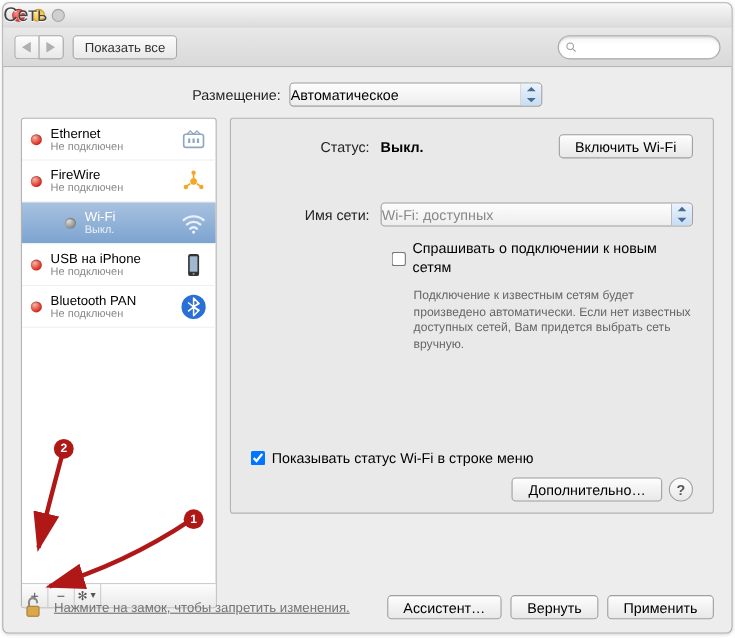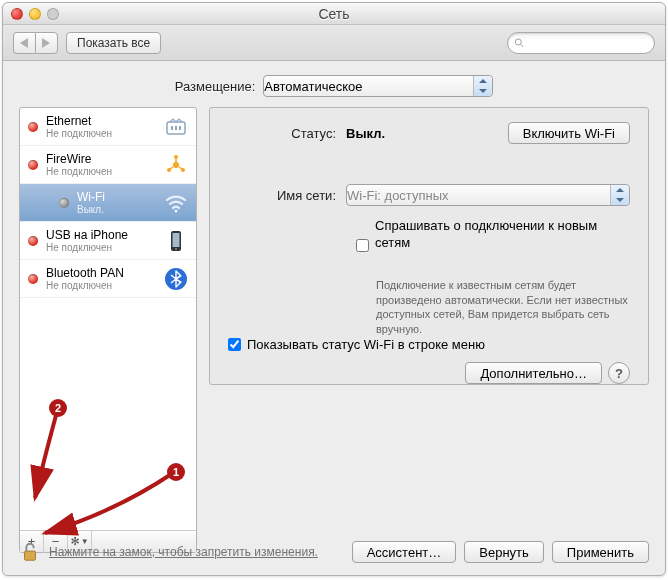--- a/index.html
+++ b/index.html
@@ -4,21 +4,21 @@
 <style>
 * { box-sizing: border-box; margin: 0; padding: 0; }
 body { font-family: "Lucida Grande", "Helvetica Neue", Arial, sans-serif; font-size: 13px; background: #fff; width: 668px; height: 580px; overflow: hidden; }
 .window { border: 1px solid #b0b0b0; border-radius: 6px; background: #ededed; width: 664px; margin: 2px; height: 574px; box-shadow: 0 1px 3px rgba(0,0,0,0.15); position: relative; }
 .titlebar { height: 22px; background: linear-gradient(#f8f8f8,#dcdcdc); border-bottom: 1px solid #c0c0c0; border-radius: 6px 6px 0 0; display: flex; align-items: center; position: relative; }
 .traffic { display: flex; gap: 6px; margin-left: 8px; }
 .tl { width: 12px; height: 12px; border-radius: 50%; border: 1px solid rgba(0,0,0,0.2); }
 .tl.close { background: radial-gradient(circle at 30% 30%, #ff8a80, #e53935 70%); }
 .tl.min { background: radial-gradient(circle at 30% 30%, #ffe082, #fbc02d 70%); }
 .tl.dim { background: #cfcfcf; }
-.wtitle { position: absolute; left: 0; right: 0; text-align: center; font-size: 14px; color: #444; text-shadow: 0 1px 0 #fff; }
+.wtitle { position: absolute; left: 0; right: 0; text-align: left; font-size: 18px; color: #444; text-shadow: 0 1px 0 #fff; }
 .toolbar { height: 36px; background: linear-gradient(#e8e8e8,#d9d9d9); border-bottom: 1px solid #b8b8b8; display: flex; align-items: center; padding: 0 10px; gap: 8px; }
 .navseg { display: flex; }
 .btn { background: linear-gradient(#fcfcfc,#e8e8e8); border: 1px solid #a8a8a8; border-radius: 4px; height: 22px; padding: 0 10px; font-size: 12px; color: #333; box-shadow: 0 1px 0 #fff inset; display: inline-flex; align-items: center; cursor: default; }
 .btn.seg-l { border-radius: 4px 0 0 4px; border-right: none; padding: 0 6px; }
 .btn.seg-r { border-radius: 0 4px 4px 0; padding: 0 6px; }
 .btn.disabled { color: #aaa; }
 .searchwrap { margin-left: auto; display: flex; align-items: center; background: linear-gradient(#f4f4f4,#fff 40%); border: 1px solid #aaa; border-radius: 11px; height: 22px; width: 148px; padding: 0 6px; box-shadow: inset 0 1px 2px rgba(0,0,0,0.15); }
 .searchwrap input { border: none; background: transparent; outline: none; font-size: 12px; width: 100%; }
 .sicon { width: 12px; height: 12px; margin-right: 4px; color: #888; }
 
@@ -43,28 +43,28 @@
 .svc .txt { flex: 1; min-width: 0; }
 .svc .name { font-size: 12px; font-weight: 500; }
 .svc .sub { font-size: 10px; color: #888; }
 .svc.selected .name { color: #fff; }
 .svcicon { width: 24px; height: 24px; flex-shrink: 0; display: flex; align-items: center; justify-content: center; }
 .svcicon svg { width: 24px; height: 24px; }
 .sbfooter { margin-top: auto; height: 22px; border-top: 1px solid #ccc; background: linear-gradient(#fdfdfd,#eaeaea); display: flex; align-items: center; }
 .sbbtn { width: 24px; height: 22px; display: flex; align-items: center; justify-content: center; border-right: 1px solid #ccc; font-size: 13px; color: #555; }
 .sbbtn.gear { font-size: 11px; }
 
-.detail { flex: 1; background: #e9e9e9; border: 1px solid #b4b4b4; border-radius: 3px; height: 278px; padding: 14px 18px 10px; display: flex; flex-direction: column; }
+.detail { flex: 1; background: #e9e9e9; border: 1px solid #b4b4b4; border-radius: 3px; height: 360px; padding: 14px 18px 10px; display: flex; flex-direction: column; }
 .drow { display: flex; align-items: center; margin-bottom: 10px; }
 .drow .lbl { width: 118px; text-align: right; padding-right: 10px; font-size: 13px; color: #222; }
 .drow .val { font-weight: bold; font-size: 13px; }
 .pbtn { background: linear-gradient(#fdfdfd,#e8e8e8); border: 1px solid #a0a0a0; border-radius: 4px; height: 22px; padding: 0 14px; font-size: 13px; box-shadow: 0 1px 0 #fff inset; display: inline-flex; align-items: center; }
 .networkname { flex: 1; }
 .networkname .popup { width: 100%; color: #888; }
-.checkrow { display: flex; align-items: flex-end; gap: 6px; margin-left: 128px; margin-top: 2px; margin-bottom: 22px; }
+.checkrow { display: flex; align-items: center; gap: 6px; margin-left: 128px; margin-top: 2px; margin-bottom: 6px; }
 .checkrow input { margin-top: 1px; }
 .checkrow .cl { font-size: 13px; line-height: 1.3; }
 .help { margin-left: 148px; font-size: 11px; color: #666; line-height: 1.35; margin-top: 4px; }
 .menubar-row { display: flex; align-items: center; gap: 6px; margin-top: auto; }
 .menubar-row input { }
 .adv-row { display: flex; justify-content: flex-end; align-items: center; gap: 6px; margin-top: 10px; }
 .qbtn { width: 22px; height: 22px; border-radius: 50%; border: 1px solid #a0a0a0; background: linear-gradient(#fdfdfd,#e8e8e8); display: flex; align-items: center; justify-content: center; font-size: 13px; color: #555; font-weight: bold; }
 
 .bottom { position: absolute; left: 0; right: 0; bottom: 0; padding: 10px 16px 12px; display: flex; align-items: center; gap: 8px; }
 .lockicon { width: 22px; height: 22px; }

